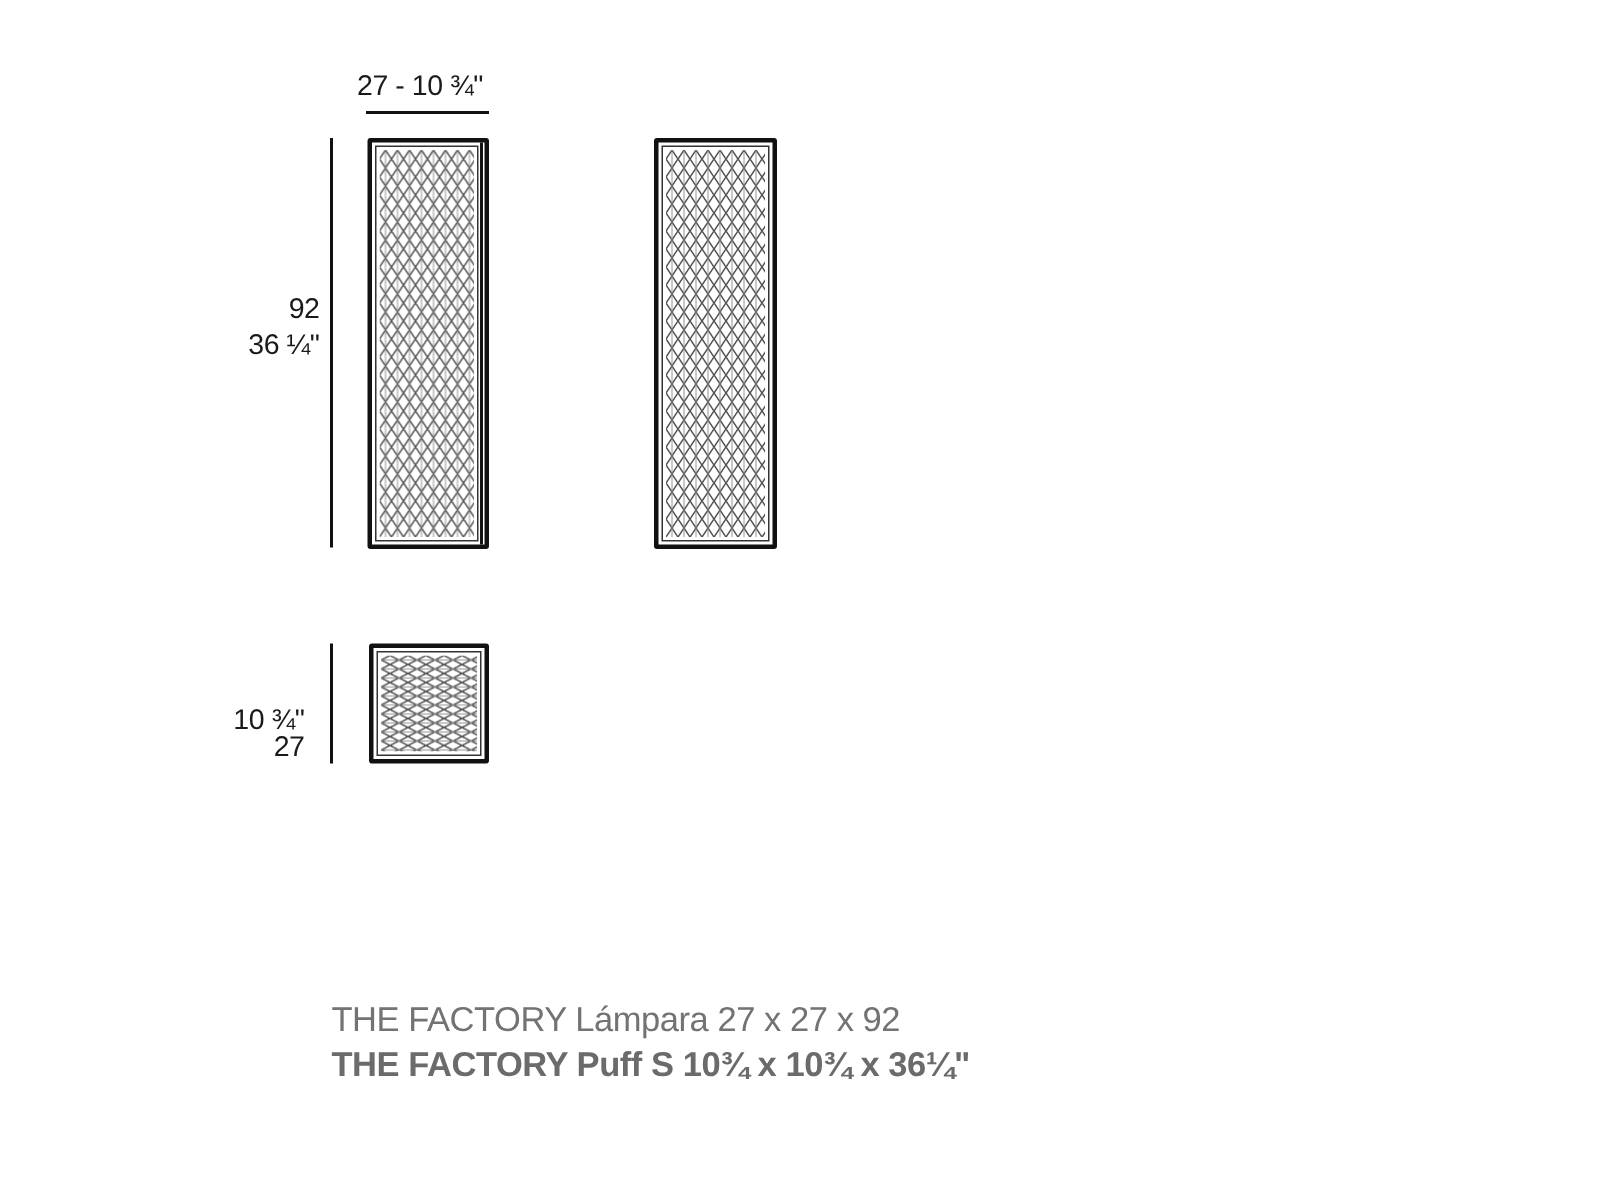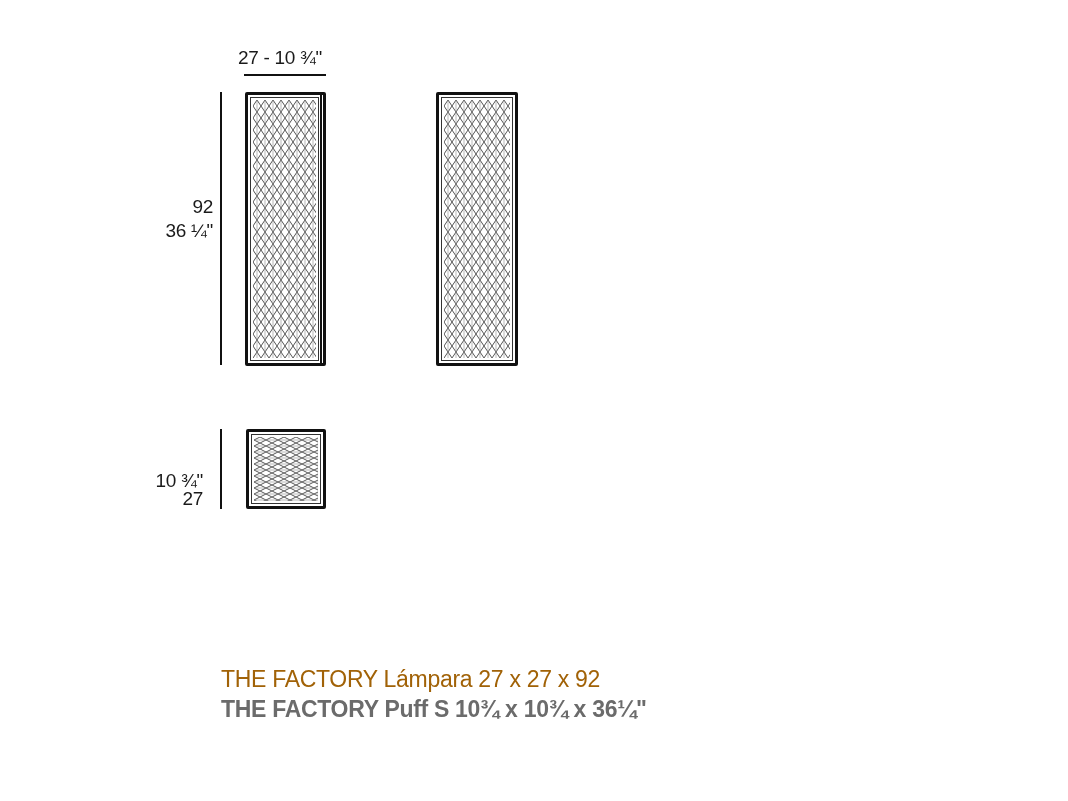--- a/index.html
+++ b/index.html
@@ -7,21 +7,21 @@
            font-family:"Liberation Sans", sans-serif; color:#1a1a1a; }
     .abs { position:absolute; }
     .dim-text { font-size:19px; line-height:22px; color:#1a1a1a; letter-spacing:-0.3px; }
     .dim-right { text-align:right; }
     .dim-line-h { height:2px; background:#111; }
     .dim-line-v { width:2px; background:#111; }
     .piece { box-sizing:border-box; border:3px solid #111; background:#fff; }
     .piece .inner { position:absolute; box-sizing:border-box; border:1.5px solid #333; background:#fff; }
     .piece .mesh { position:absolute; overflow:hidden; }
     .caption { font-size:23px; line-height:29px; white-space:nowrap; letter-spacing:-0.3px; }
-    .caption.primary { color:#a16207; }
+    .caption.primary { color:#737373; }
     .caption.secondary { color:#6b6b6b;font-weight:bold; }
   </style>
 </head>
 <body>
 
 <svg width="0" height="0" style="position:absolute">
   <defs>
     <pattern id="diamond-v" width="8" height="12" patternUnits="userSpaceOnUse">
       <path d="M0 6 L4 0 L8 6 L4 12 Z" fill="none" stroke="#555" stroke-width="1"></path>
       <line x1="4" y1="0" x2="4" y2="12" stroke="#888" stroke-width="0.6"></line>

